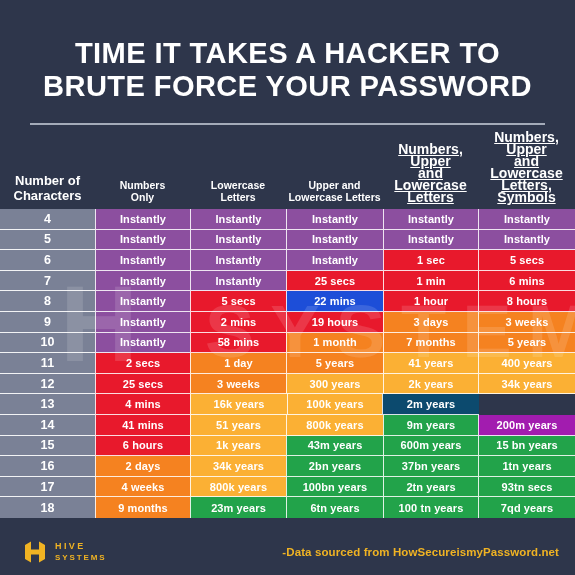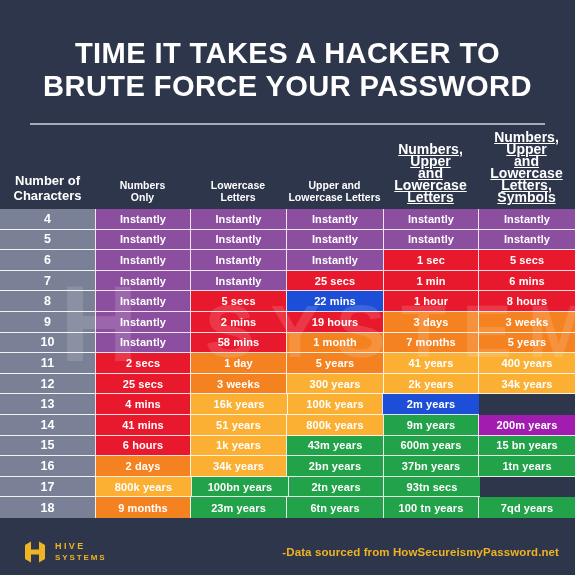--- a/index.html
+++ b/index.html
@@ -215,21 +215,21 @@
           <div class="cell val c2" style="background: rgb(245, 130, 32);">3 weeks</div>
           <div class="cell val c3" style="background: rgb(251, 176, 52);">300 years</div>
           <div class="cell val c4" style="background: rgb(251, 176, 52);">2k years</div>
           <div class="cell val c5" style="background: rgb(251, 176, 52);">34k years</div>
         </div>
         <div class="row">
           <div class="cell num c0">13</div>
           <div class="cell val c1" style="background: rgb(232, 25, 44);">4 mins</div>
           <div class="cell val c3" style="background: rgb(251, 176, 52);">16k years</div>
           <div class="cell val c4" style="background: rgb(251, 176, 52);">100k years</div>
-          <div class="cell val c5" style="background: #1d4ed8;">2m years</div>
+          <div class="cell val c5" style="background: #0c4a6e;">2m years</div>
         </div>
         <div class="row">
           <div class="cell num c0">14</div>
           <div class="cell val c1" style="background: rgb(232, 25, 44);">41 mins</div>
           <div class="cell val c2" style="background: rgb(251, 176, 52);">51 years</div>
           <div class="cell val c3" style="background: rgb(251, 176, 52);">800k years</div>
           <div class="cell val c4" style="background: rgb(34, 163, 74);">9m years</div>
           <div class="cell val c5" style="background: #a21caf;">200m years</div>
         </div>
         <div class="row">
@@ -243,20 +243,21 @@
         <div class="row">
           <div class="cell num c0">16</div>
           <div class="cell val c1" style="background: rgb(245, 130, 32);">2 days</div>
           <div class="cell val c2" style="background: rgb(251, 176, 52);">34k years</div>
           <div class="cell val c3" style="background: rgb(34, 163, 74);">2bn years</div>
           <div class="cell val c4" style="background: rgb(34, 163, 74);">37bn years</div>
           <div class="cell val c5" style="background: rgb(34, 163, 74);">1tn years</div>
         </div>
         <div class="row">
           <div class="cell num c0">17</div>
+          <div class="cell val c1" style="background: rgb(245, 130, 32);">4 weeks</div>
           <div class="cell val c2" style="background: rgb(251, 176, 52);">800k years</div>
           <div class="cell val c3" style="background: rgb(34, 163, 74);">100bn years</div>
           <div class="cell val c4" style="background: rgb(34, 163, 74);">2tn years</div>
           <div class="cell val c5" style="background: rgb(34, 163, 74);">93tn secs</div>
         </div>
         <div class="row">
           <div class="cell num c0">18</div>
           <div class="cell val c1" style="background: rgb(245, 130, 32);">9 months</div>
           <div class="cell val c2" style="background: rgb(34, 163, 74);">23m years</div>
           <div class="cell val c3" style="background: rgb(34, 163, 74);">6tn years</div>

